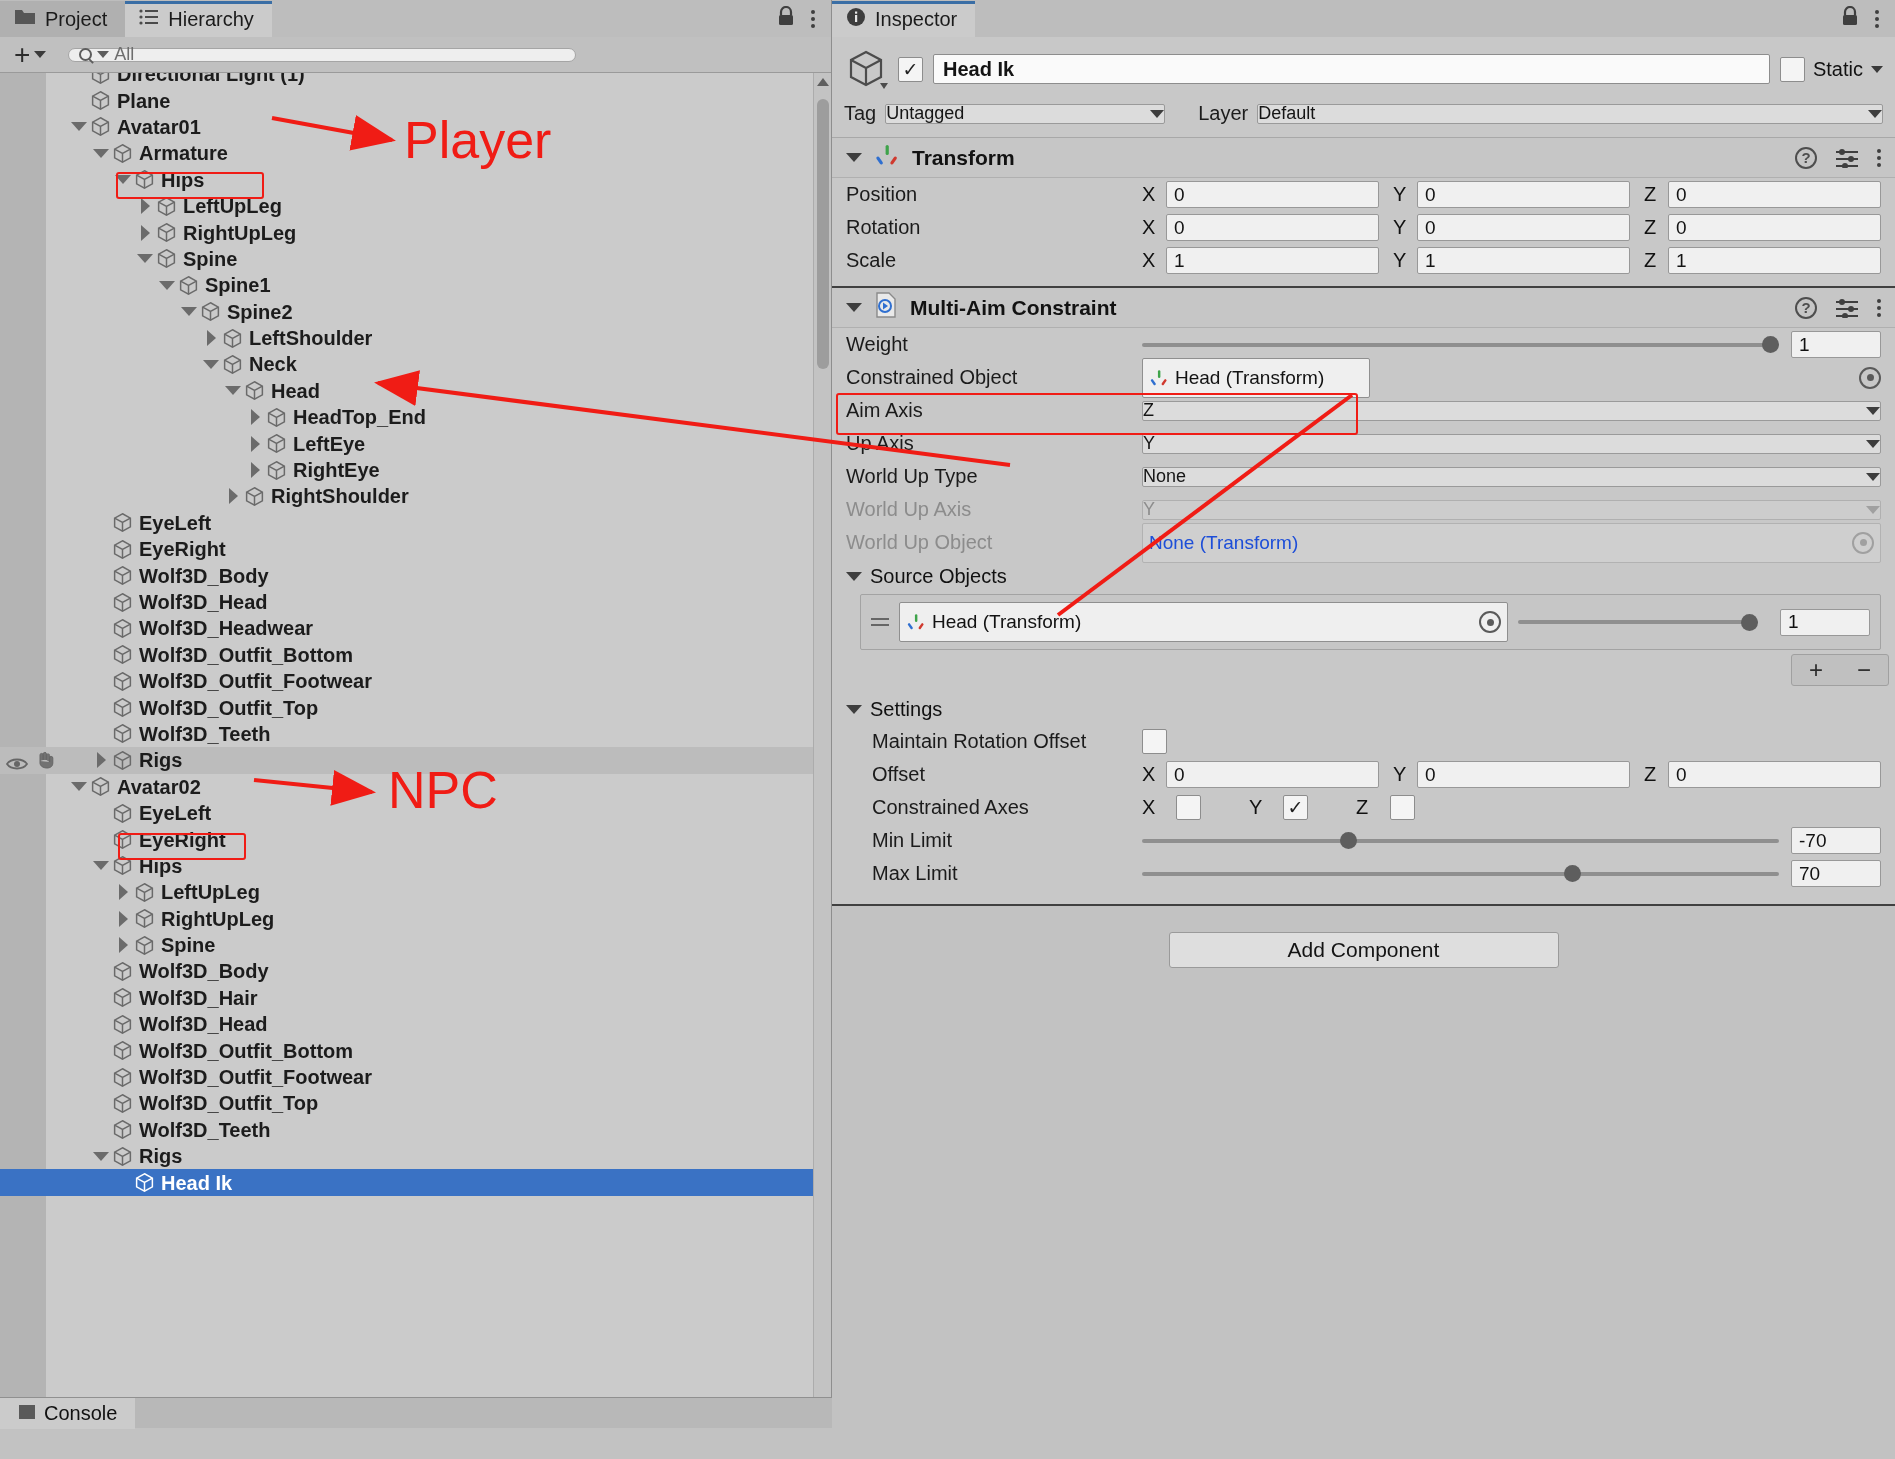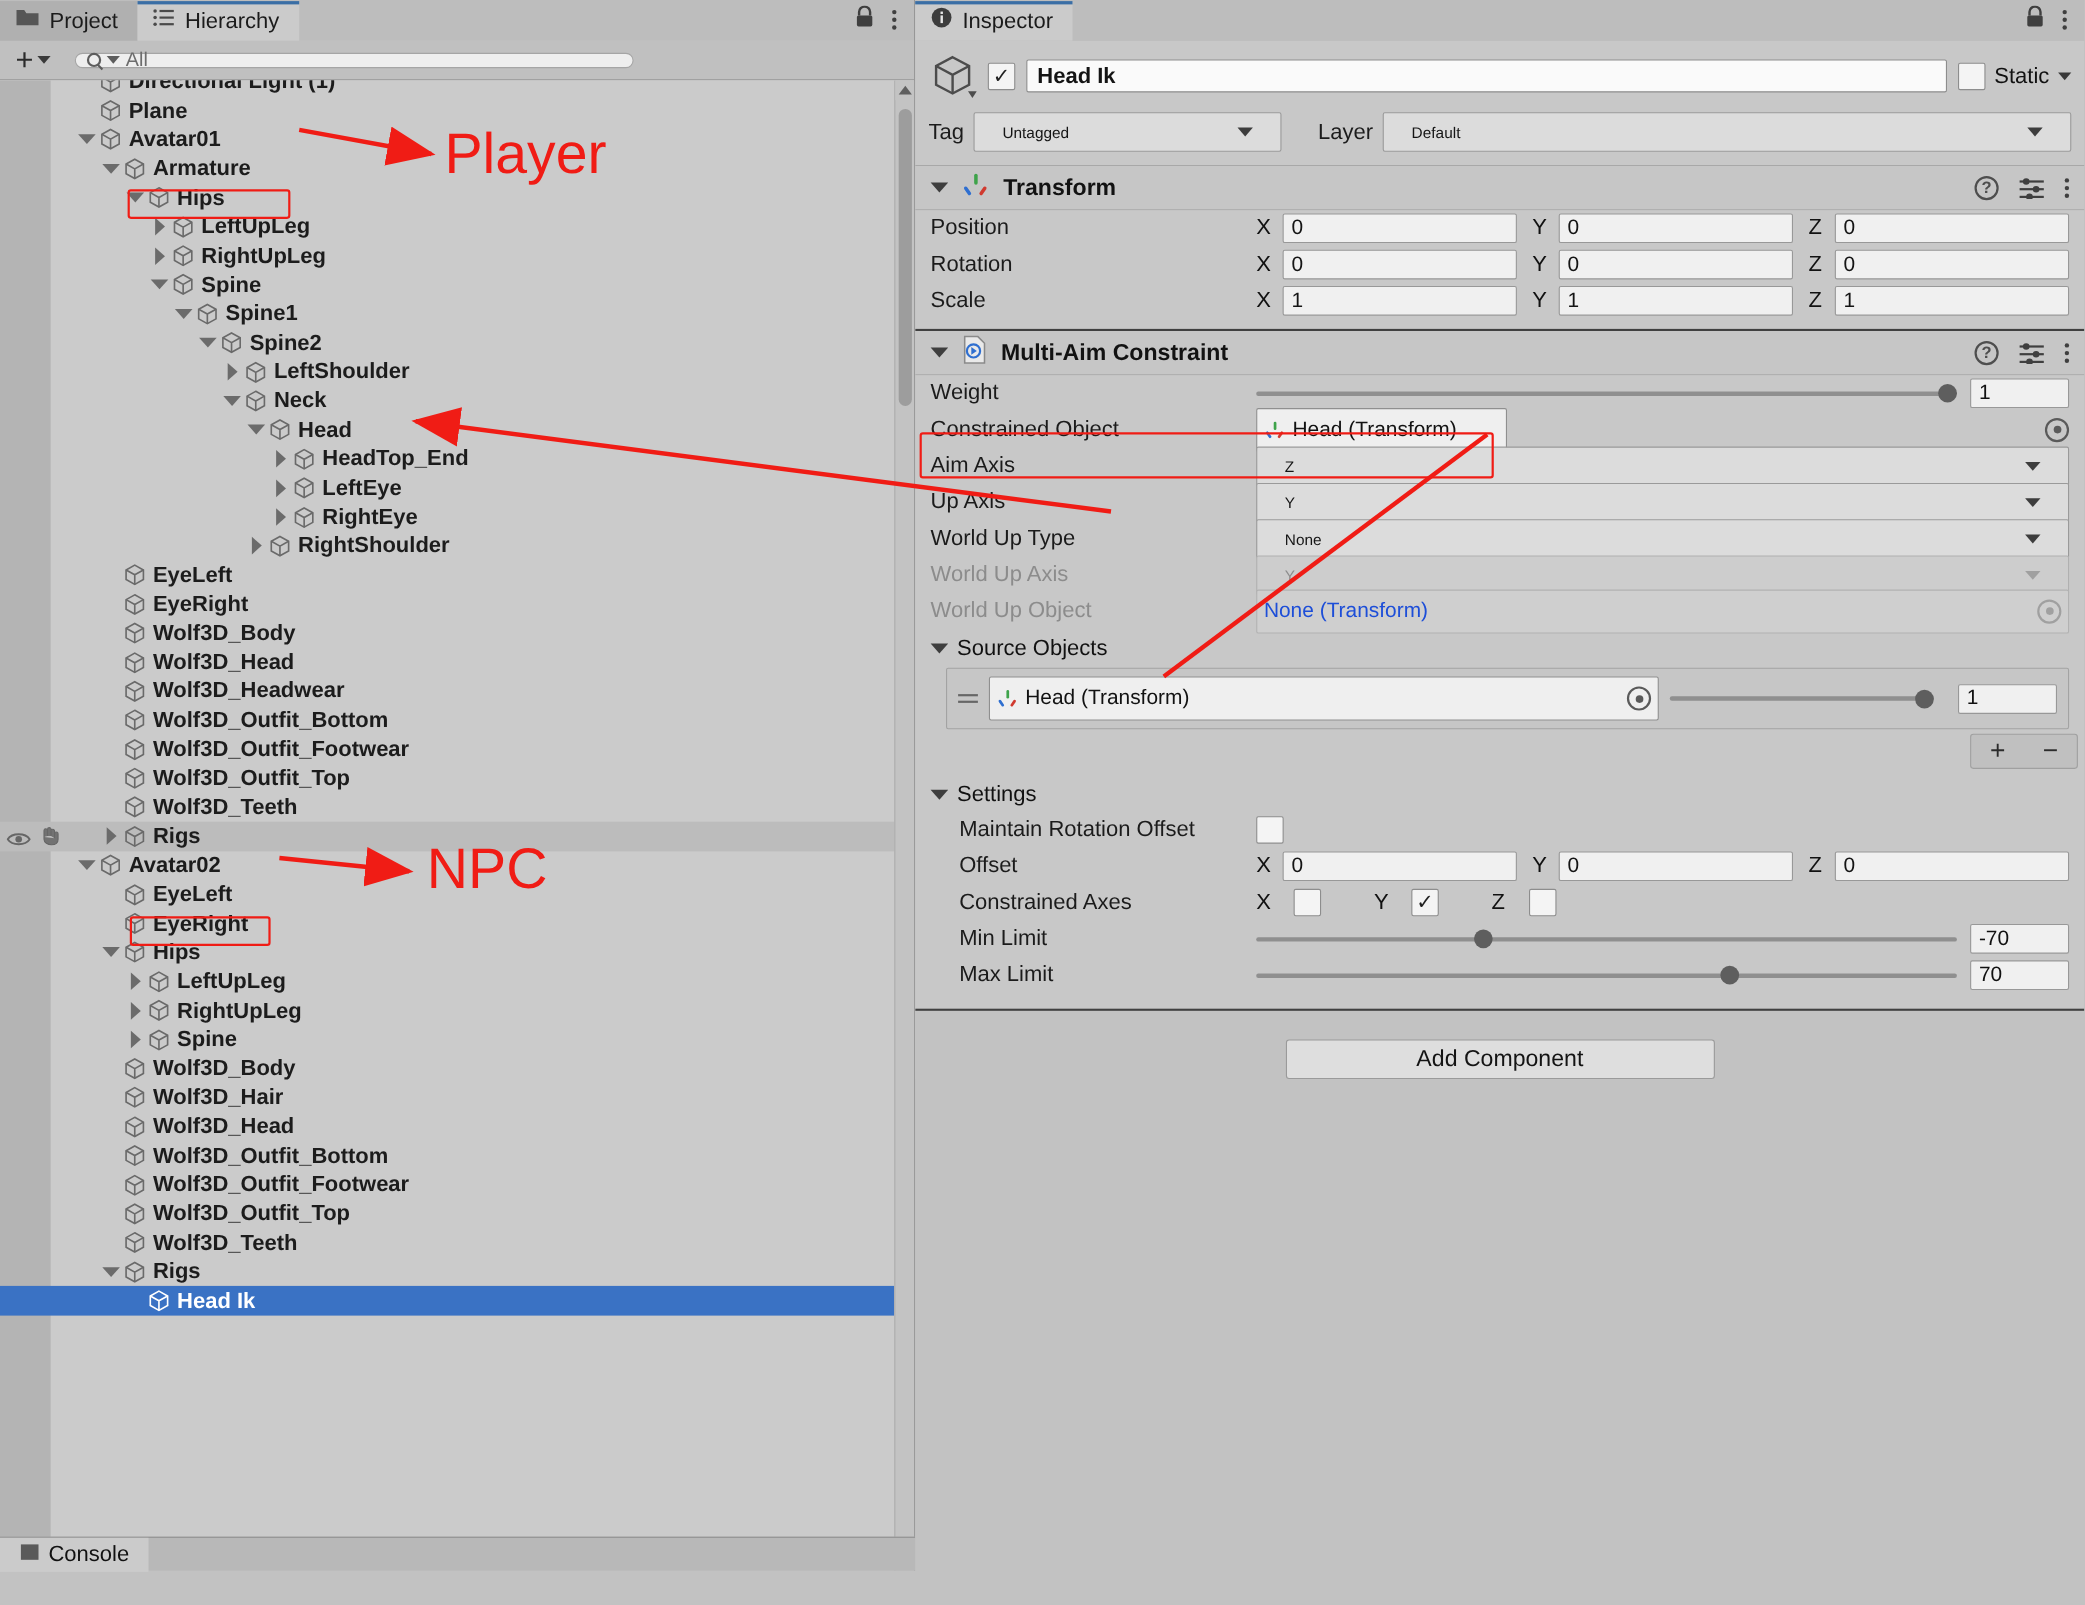--- a/index.html
+++ b/index.html
@@ -110,22 +110,22 @@
   }
   .chk.off { color: transparent; }
   .name-field {
     flex: 1; height: 30px; background: #fafafa; border: 1px solid #8d8d8d; border-radius: 2px;
     display: flex; align-items: center; padding: 0 9px; font-size: 20px; font-weight: bold; color: #141414;
   }
   .static-wrap { display: flex; align-items: center; gap: 8px; font-size: 20px; }
   .ih-row2 { display: flex; align-items: center; gap: 9px; margin-top: 11px; }
   .lbl { font-size: 20px; color: #1c1c1c; }
   .dd {
-    height: 36px; background: #dcdcdc; border: 1px solid #9a9a9a; border-radius: 2px;
-    display: flex; align-items: center; padding: 0 25px; font-size: 14px; color: #151515;
+    height: 20px; background: #dcdcdc; border: 1px solid #9a9a9a; border-radius: 2px;
+    display: flex; align-items: center; padding: 0 0; font-size: 18px; color: #151515;
   }
   .dd .v { flex: 1; }
   .dd-tri { width: 0; height: 0; border-left: 7px solid transparent; border-right: 7px solid transparent; border-top: 8px solid #3d3d3d; margin-left: 6px; }
   .dd.disabled { background: #cdcdcd; color: #8d8d8d; border-color: #b0b0b0; }
   .dd.disabled .dd-tri { border-top-color: #a0a0a0; }
 
   .comp { background: #c8c8c8; border-bottom: 2px solid #404040; }
   .comp-head {
     height: 40px; display: flex; align-items: center; gap: 12px; padding: 0 14px;
     background: #c6c6c6; border-bottom: 1px solid #b0b0b0;

